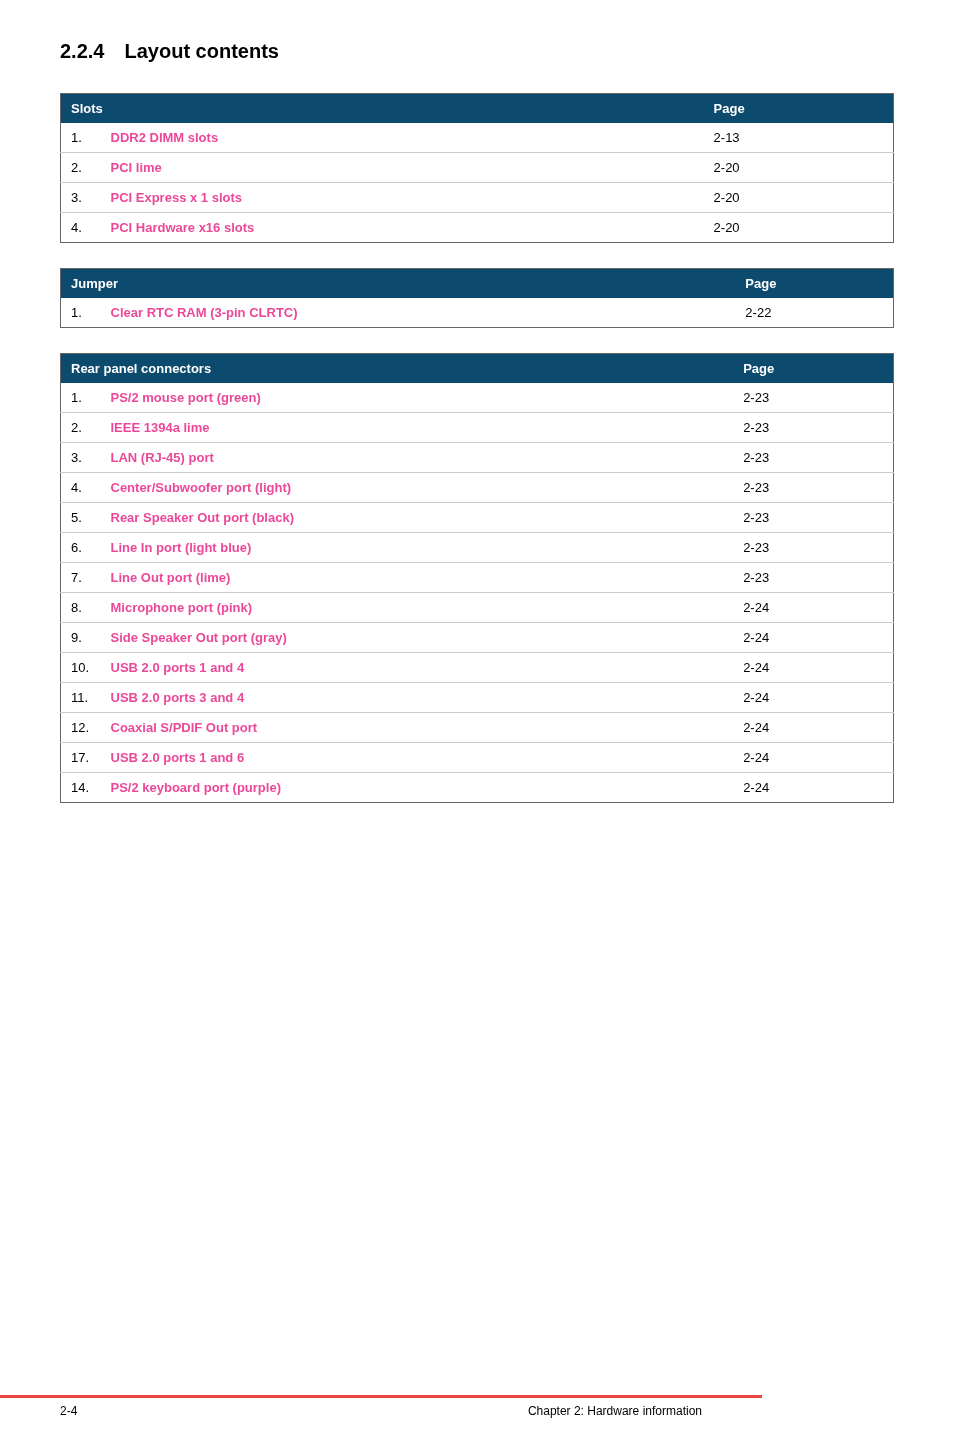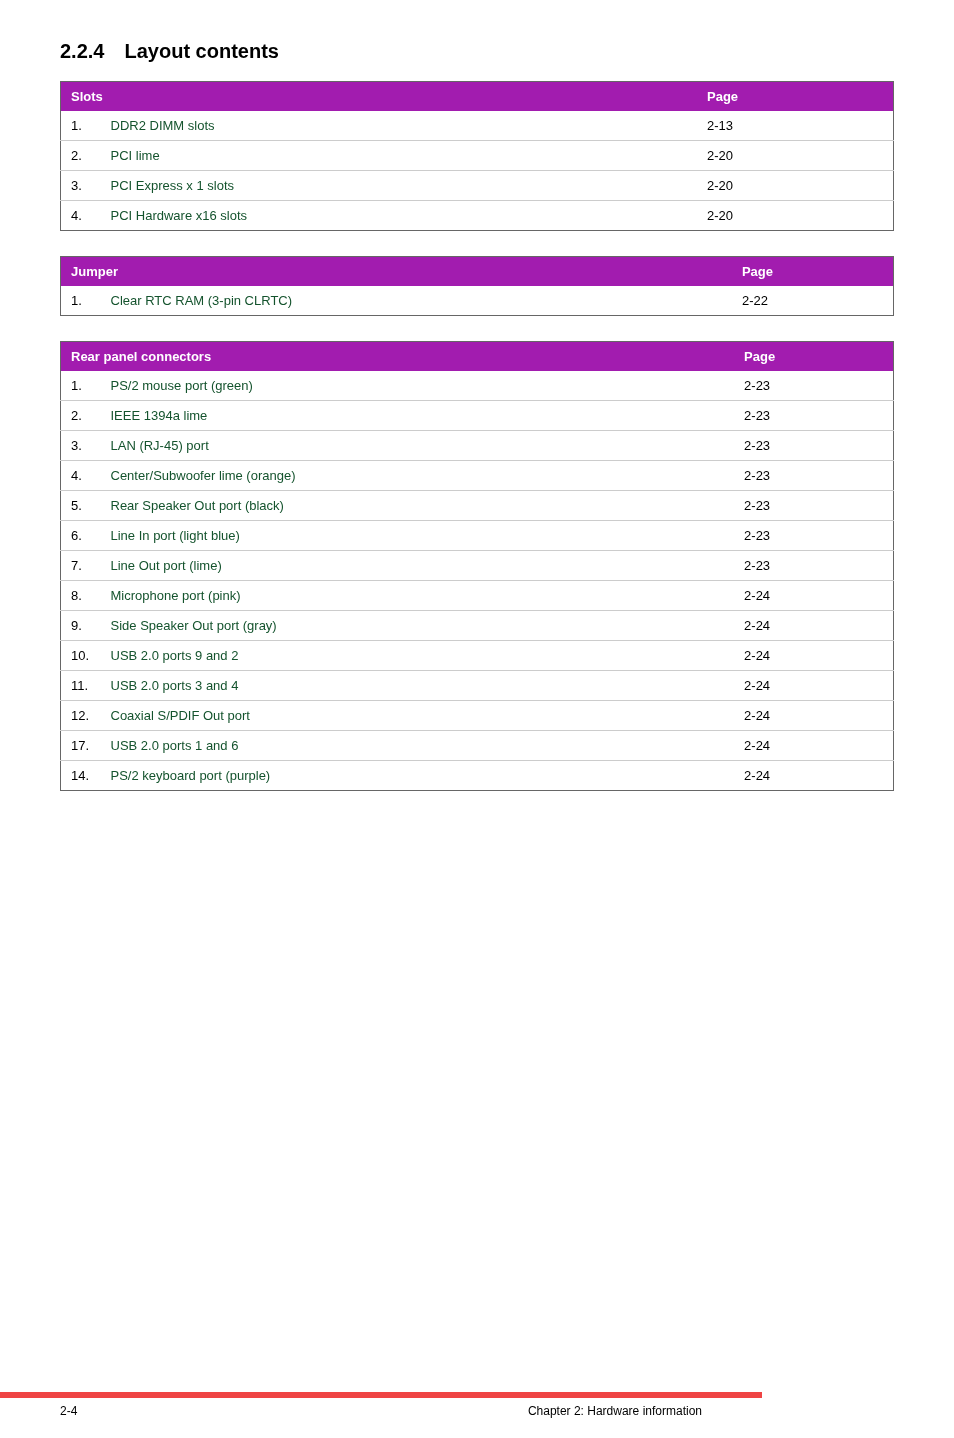--- a/index.html
+++ b/index.html
@@ -18,37 +18,37 @@
       min-height: 1438px;
     }
 
     .page-section {
       margin-bottom: 30px;
     }
 
     .section-title {
       font-size: 20px;
       font-weight: bold;
-      margin-bottom: 18px;
+      margin-bottom: 30px;
       color: #000;
     }
 
     .section-number {
       margin-right: 20px;
     }
 
     table {
       width: 100%;
       border-collapse: collapse;
       border: 1px solid #666;
       margin-bottom: 25px;
     }
 
     table thead tr {
-      background-color: #a21caf;
+      background-color: #0c4a6e;
       color: #ffffff;
     }
 
     table thead th {
       padding: 7px 10px;
       text-align: left;
       font-weight: bold;
       font-size: 13px;
     }
 
@@ -67,39 +67,40 @@
       padding: 7px 10px;
       font-size: 13px;
     }
 
     table tbody td.num {
       width: 40px;
       color: #000;
     }
 
     table tbody td.desc {
-      color: #14532d;
+      color: #ec4899;
+      font-weight: bold;
     }
 
     table tbody td.page {
       text-align: left;
       color: #000;
       white-space: nowrap;
     }
 
     .footer {
       position: fixed;
       bottom: 20px;
       left: 0;
       right: 0;
       width: 762px;
       display: flex;
       justify-content: space-between;
       padding: 0 60px;
-      border-top: 6px solid #ef4444;
+      border-top: 3px solid #ef4444;
       padding-top: 6px;
       font-size: 12px;
       color: #000;
     }
   </style>
 </head>
 <body>
 
 <div class="page-section">
 
@@ -172,21 +173,21 @@
           <td class="desc">IEEE 1394a lime</td>
           <td class="page">2-23</td>
         </tr>
         <tr>
           <td class="num">3.</td>
           <td class="desc">LAN (RJ-45) port</td>
           <td class="page">2-23</td>
         </tr>
         <tr>
           <td class="num">4.</td>
-          <td class="desc">Center/Subwoofer lime (orange)</td>
+          <td class="desc">Center/Subwoofer port (light)</td>
           <td class="page">2-23</td>
         </tr>
         <tr>
           <td class="num">5.</td>
           <td class="desc">Rear Speaker Out port (black)</td>
           <td class="page">2-23</td>
         </tr>
         <tr>
           <td class="num">6.</td>
           <td class="desc">Line In port (light blue)</td>
@@ -202,21 +203,21 @@
           <td class="desc">Microphone port (pink)</td>
           <td class="page">2-24</td>
         </tr>
         <tr>
           <td class="num">9.</td>
           <td class="desc">Side Speaker Out port (gray)</td>
           <td class="page">2-24</td>
         </tr>
         <tr>
           <td class="num">10.</td>
-          <td class="desc">USB 2.0 ports 9 and 2</td>
+          <td class="desc">USB 2.0 ports 1 and 4</td>
           <td class="page">2-24</td>
         </tr>
         <tr>
           <td class="num">11.</td>
           <td class="desc">USB 2.0 ports 3 and 4</td>
           <td class="page">2-24</td>
         </tr>
         <tr>
           <td class="num">12.</td>
           <td class="desc">Coaxial S/PDIF Out port</td>

